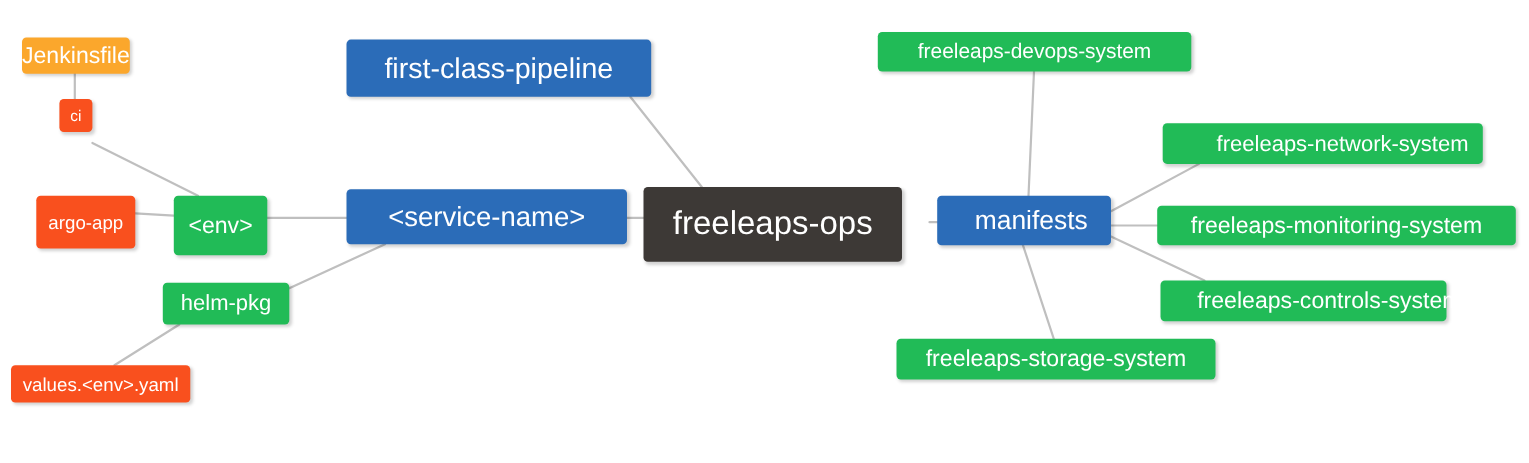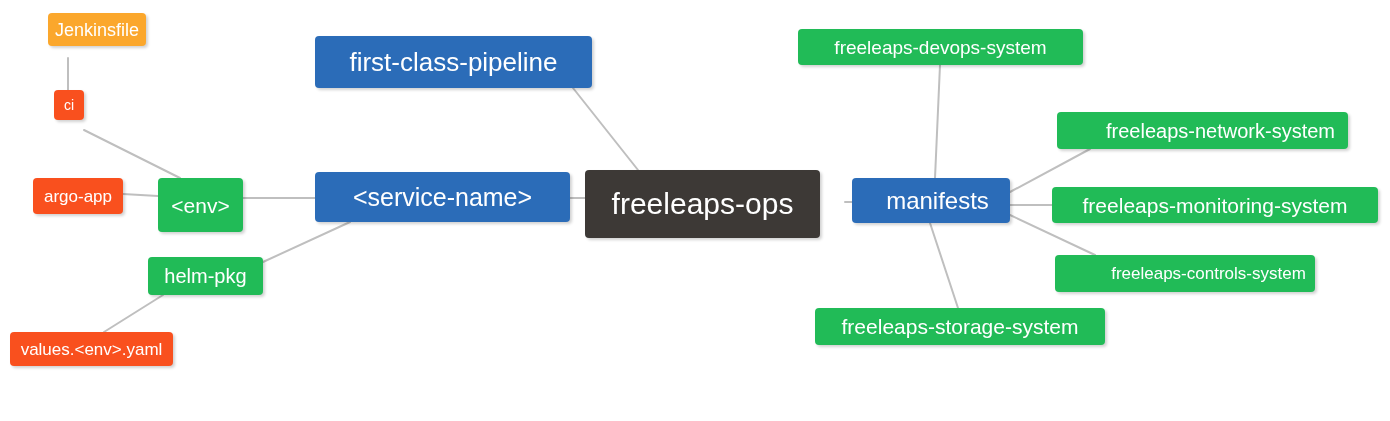--- a/index.html
+++ b/index.html
@@ -66,23 +66,23 @@
       <line x1="1010" y1="215" x2="1095" y2="255" stroke="#bfbfbf" stroke-width="2" stroke-linecap="round"></line>
       <line x1="930" y1="223" x2="958" y2="308" stroke="#bfbfbf" stroke-width="2" stroke-linecap="round"></line>
     </svg>
   <div id="node-layer">
       <div class="node n-root" style="left: 585px; top: 170px; width: 235px; height: 68px; font-size: 30px;">freeleaps-ops</div>
       <div class="node n-blue" style="left: 315px; top: 36px; width: 277px; height: 52px; font-size: 26px;">first-class-pipeline</div>
       <div class="node n-blue" style="left: 315px; top: 172px; width: 255px; height: 50px; font-size: 25px;">&lt;service-name&gt;</div>
       <div class="node n-blue" style="left: 852px; top: 178px; width: 158px; height: 45px; font-size: 24px; padding-left: 13px;">manifests</div>
       <div class="node n-green" style="left: 158px; top: 178px; width: 85px; height: 54px; font-size: 21px;">&lt;env&gt;</div>
       <div class="node n-green" style="left: 148px; top: 257px; width: 115px; height: 38px; font-size: 20px;">helm-pkg</div>
-      <div class="node n-orange" style="left: 20px; top: 13px; width: 98px; height: 33px; font-size: 18px; margin-left: 28px;">Jenkinsfile</div>
+      <div class="node n-orange" style="left: 20px; top: 34px; width: 98px; height: 33px; font-size: 21px;">Jenkinsfile</div>
       <div class="node n-red" style="left: 54px; top: 90px; width: 30px; height: 30px; font-size: 14px;">ci</div>
-      <div class="node n-red" style="left: 33px; top: 178px; width: 90px; height: 36px; font-size: 17px;">argo-app</div>
+      <div class="node n-red" style="left: 33px; top: 178px; width: 90px; height: 48px; font-size: 17px;">argo-app</div>
       <div class="node n-red" style="left: 10px; top: 332px; width: 163px; height: 34px; font-size: 17px;">values.&lt;env&gt;.yaml</div>
       <div class="node n-green" style="left: 798px; top: 29px; width: 285px; height: 36px; font-size: 19px;">freeleaps-devops-system</div>
       <div class="node n-green" style="left: 1057px; top: 112px; width: 291px; height: 37px; font-size: 20px; padding-left: 36px;">freeleaps-network-system</div>
       <div class="node n-green" style="left: 1052px; top: 187px; width: 326px; height: 36px; font-size: 21px;">freeleaps-monitoring-system</div>
-      <div class="node n-green" style="left: 1055px; top: 255px; width: 260px; height: 37px; font-size: 17px; padding-left: 47px;">freeleaps-controls-system</div>
+      <div class="node n-green" style="left: 1055px; top: 255px; width: 260px; height: 37px; font-size: 21px; padding-left: 47px;">freeleaps-controls-system</div>
       <div class="node n-green" style="left: 815px; top: 308px; width: 290px; height: 37px; font-size: 21px;">freeleaps-storage-system</div>
     </div>
 </div>
 
 </body></html>

